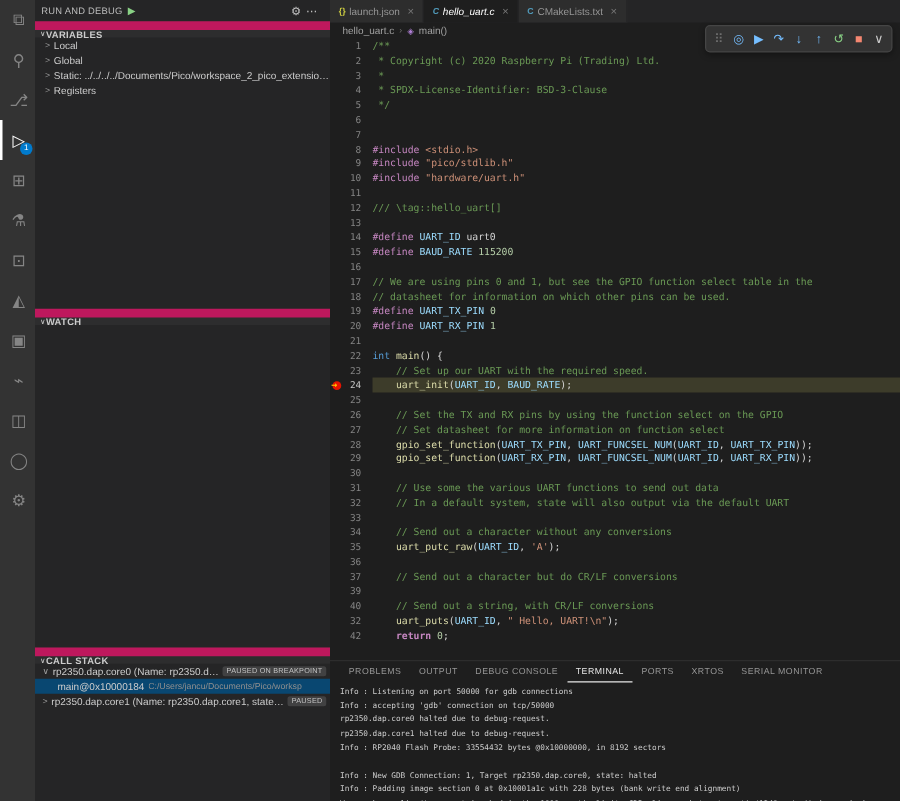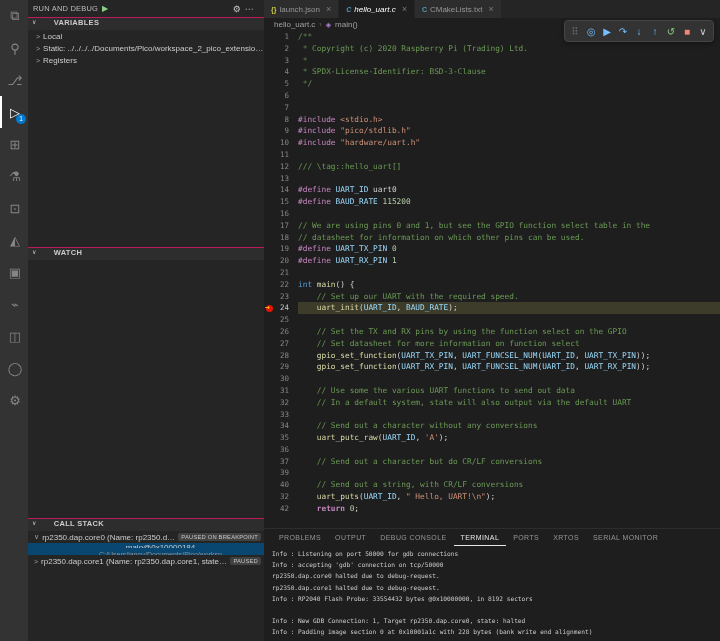--- a/index.html
+++ b/index.html
@@ -19,34 +19,34 @@
   .sidebar { position:absolute; left:28px; top:0; width:236px; height:641px; background:#252526; color:#cccccc; }
   .sidebar-title { position:absolute; top:0; left:0; right:0; height:17px; display:flex; align-items:center;
     gap:4px; padding:0 5px; font-size:7.5px; white-space:nowrap; overflow:hidden; }
   .st-label { color:#bbbbbb; letter-spacing:.2px; }
   .st-play { color:#89d185; font-size:8px; cursor:pointer; }
   .st-cfg { display:flex; align-items:center; gap:2px; color:#cccccc; max-width:118px; overflow:hidden;
     white-space:nowrap; cursor:pointer;margin-top:28px; }
   .st-chev { color:#9d9d9d; font-size:6px; }
   .st-ico { color:#c5c5c5; font-size:9px; cursor:pointer; }
   .section-header { position:absolute; left:0; right:0; height:13px; background:#2d2d2e; display:flex;
-    gap:17px; padding-left:4px; font-size:7.5px; font-weight:bold; color:#cccccc;
-    letter-spacing:.3px; cursor:pointer; border-top:1px solid #be185d; }
+    align-items:center; gap:0; padding-left:4px; font-size:7.5px; font-weight:bold; color:#cccccc;
+    letter-spacing:.3px; cursor:pointer; border-top:7px solid #be185d; }
   .sh-chev { font-size:6px; color:#cccccc; font-weight:normal; }
   #variables-header { top:17px; } #watch-header { top:247px; } #callstack-header { top:518px; }
   #variables-list { position:absolute; top:30px; left:0; right:0; }
   .var-row { height:12px; display:flex; align-items:center; gap:3px; padding-left:8px; font-size:8px;
     color:#cccccc; white-space:nowrap; overflow:hidden; text-overflow:ellipsis; cursor:pointer; }
   .var-chev { color:#a0a0a0; font-size:7px; flex:0 0 auto; }
   .var-label { overflow:hidden; text-overflow:ellipsis; white-space:nowrap; }
   #callstack-list { position:absolute; top:531px; left:0; right:0; }
   .cs-row { height:12px; display:flex; align-items:center; gap:3px; padding:0 3px 0 6px; font-size:8px;
     color:#cccccc; white-space:nowrap; overflow:hidden; cursor:pointer; }
   .cs-row.selected { background:#094771; }
-  .cs-row.indent { padding-left:32px;flex-direction:column; }
+  .cs-row.indent { padding-left:18px; }
   .cs-label { overflow:hidden; text-overflow:ellipsis; flex:0 1 auto; }
   .cs-detail { color:#8f8f8f; font-size:7px; overflow:hidden; text-overflow:ellipsis; flex:1 1 auto; }
   .cs-badge { margin-left:auto; flex:0 0 auto; background:rgba(255,255,255,.13); color:#c5c5c5;
     font-size:5.8px; padding:1px 3px; border-radius:2px; letter-spacing:.2px; }
 
   
   .main { position:absolute; left:264px; top:0; width:456px; height:641px; }
   .editor { position:absolute; top:0; left:0; right:0; height:528px; background:#1e1e1e; overflow:hidden; }
   .tabbar { position:absolute; top:0; left:0; right:0; height:18px; background:#252526; display:flex; }
   .tab { display:flex; align-items:center; gap:3px; padding:0 7px; font-size:8px; color:#969696;
@@ -125,20 +125,24 @@
     </div>
 
     <div class="section-header" id="variables-header">
       <span class="sh-chev">∨</span>
       <span>VARIABLES</span>
     </div>
     <div id="variables-list">
         <div class="var-row">
           <span class="var-chev">&gt;</span>
           <span class="var-label">Local</span>
+        </div>
+        <div class="var-row">
+          <span class="var-chev">&gt;</span>
+          <span class="var-label">Global</span>
         </div>
         <div class="var-row">
           <span class="var-chev">&gt;</span>
           <span class="var-label">Static: ../../../../Documents/Pico/workspace_2_pico_extension/hello_uart/h</span>
         </div>
         <div class="var-row">
           <span class="var-chev">&gt;</span>
           <span class="var-label">Registers</span>
         </div>
       </div>

